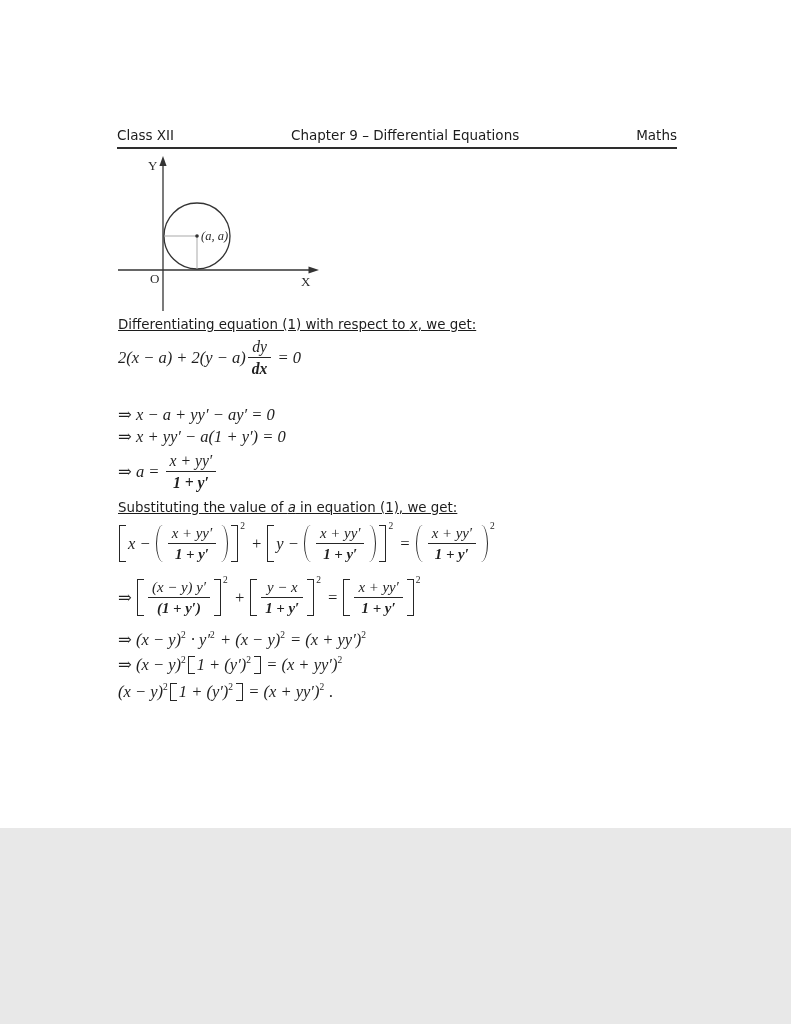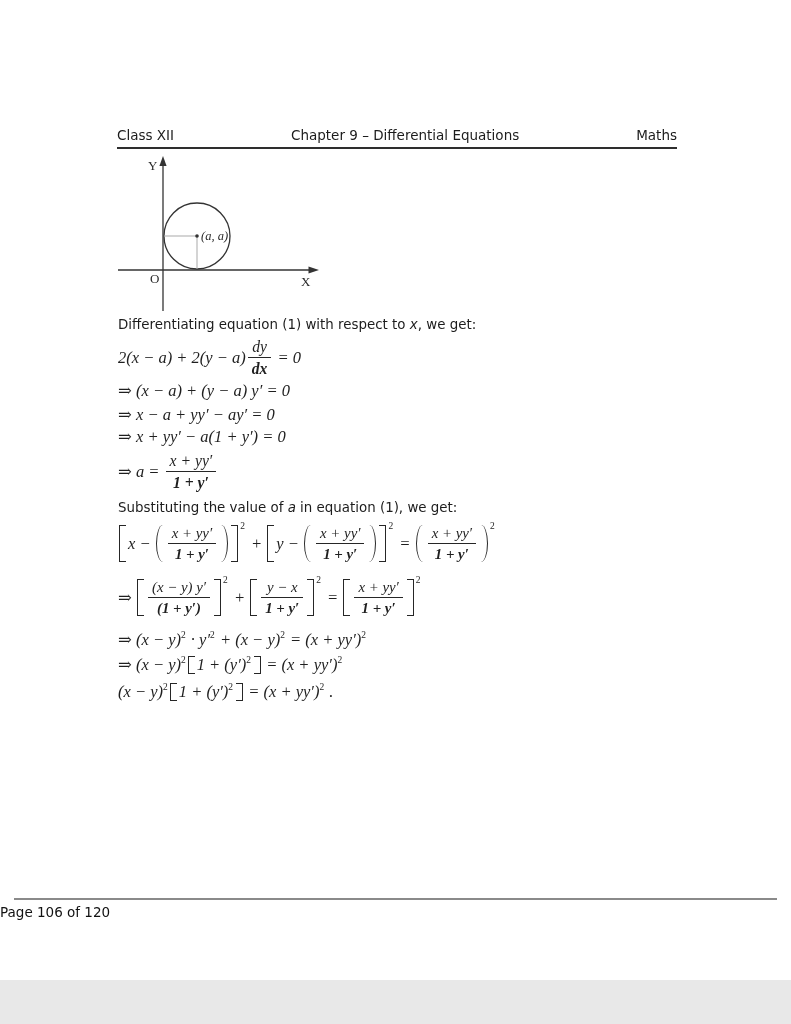--- a/index.html
+++ b/index.html
@@ -1,36 +1,36 @@
 <!DOCTYPE html>
 <html><head>
 <meta charset="utf-8">
 <style>
   html,body { margin:0; padding:0; background:#e8e8e8; }
   .page {
-    position:relative; width:791px; height:980px; margin:0 auto;
+    position:relative; width:791px; height:828px; margin:0 auto;
     background:#ffffff; overflow:hidden;
     font-family:"DejaVu Sans","Liberation Sans",sans-serif; color:#1c1c1c;
   }
 
   
   .header {
     position:absolute; left:117px; top:127px; width:560px;
     display:flex; justify-content:space-between; align-items:flex-end;
     font-size:13.5px; padding-bottom:4px; border-bottom:2px solid #2e2e2e;
   }
   .header span { white-space:nowrap; }
 
   
   .figure { position:absolute; left:112px; top:156px; width:235px; height:162px; }
   .fig-label { font-family:"Liberation Serif","DejaVu Serif",serif; font-size:13px; fill:#2a2a2a; }
   .fig-label-it { font-family:"Liberation Serif","DejaVu Serif",serif; font-style:italic; font-size:12.5px; fill:#2a2a2a; }
 
   
-  .para { position:absolute; left:118px; font-size:13.4px; color:#1c1c1c; white-space:nowrap; }
+  .para { position:absolute; left:118px; font-size:13.4px; color:#1c1c1c; white-space:nowrap;text-decoration:underline; }
   .para .it { font-style:italic; }
 
   
   .math-line {
     position:absolute; left:118px; display:flex; align-items:center;
     font-family:"Liberation Serif","DejaVu Serif",serif;
     font-size:16.5px; color:#1f1f1f;
   }
   .math-line .mi { font-style:italic; white-space:pre; }
   sup.msup { font-size:9.5px; font-style:normal; position:relative; top:-0.55em; margin:0 1px 0 0; }
@@ -86,23 +86,20 @@
       <span class="frac">
         <span class="num">
           <span class="mi">dy</span>
         </span>
         <span class="den">
           <span class="mi">dx</span>
         </span>
       </span>
       <span class="mi"> = 0</span>
     </div>
-  <div class="math-line" style="top:381px">
-      <span class="mi">⇒ (x − a) + (y − a) y′ = 0</span>
-    </div>
   <div class="math-line" style="top:405px">
       <span class="mi">⇒ x − a + yy′ − ay′ = 0</span>
     </div>
   <div class="math-line" style="top:427px">
       <span class="mi">⇒ x + yy′ − a(1 + y′) = 0</span>
     </div>
   <div class="math-line" style="top:451px">
       <span class="mi">⇒ a = </span>
       <span class="frac">
         <span class="num">

